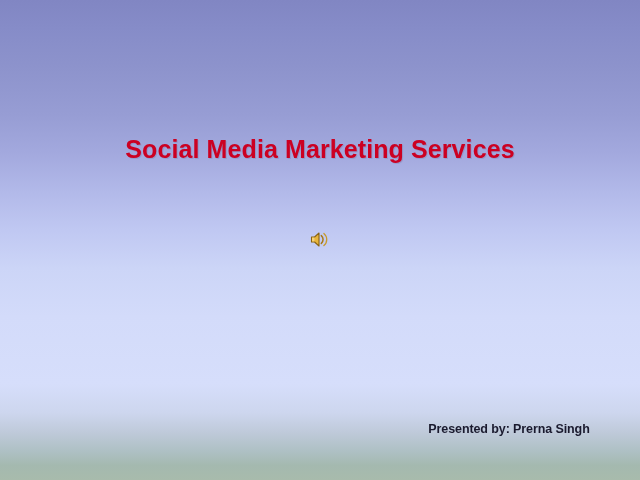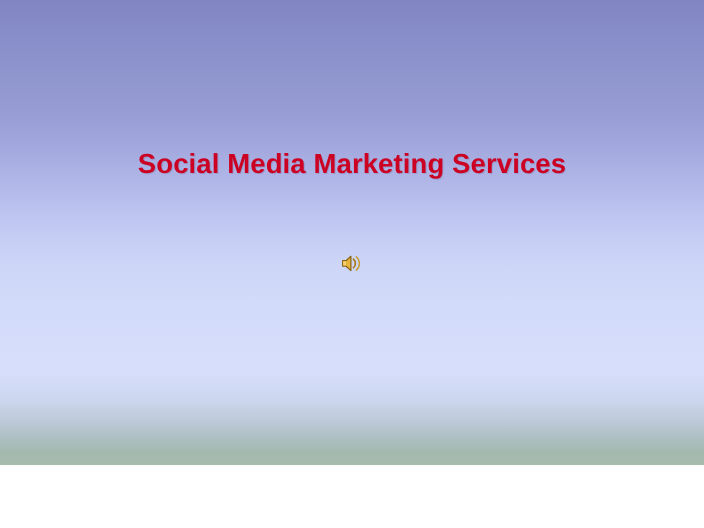--- a/index.html
+++ b/index.html
@@ -4,21 +4,21 @@
 <style>
   html, body {
     margin: 0;
     padding: 0;
     background: #ffffff;
   }
 
   #slide {
     position: relative;
     width: 640px;
-    height: 423px;
+    height: 480px;
     overflow: hidden;
     font-family: "Liberation Sans", sans-serif;
     
     background: linear-gradient(to bottom,
       #8186c3 0%,
       #868cc8 6%,
       #8d93cc 14%,
       #979dd4 24%,
       #a3a9de 32%,
       #b2b9e9 40%,
@@ -128,14 +128,17 @@
 
         <path d="M2.5 7.0 L5.6 7.0 L10.0 3.0 L10.0 16.0 L5.6 12.0 L2.5 12.0 Z" fill="#e8b53c" stroke="#8a6310" stroke-width="1.1" stroke-linejoin="round"></path>
         <path d="M3.0 7.6 L5.4 7.6 L5.4 11.4 L3.0 11.4 Z" fill="#f4d277"></path>
 
         <path d="M12.3 5.6 A5.2 5.2 0 0 1 12.3 13.4" fill="none" stroke="#a97a17" stroke-width="1.5" stroke-linecap="round"></path>
         <path d="M14.9 3.4 A8.0 8.0 0 0 1 14.9 15.6" fill="none" stroke="#c79a2c" stroke-width="1.3" stroke-linecap="round"></path>
       </svg>
     </span>
   </div>
 
+  <div id="presenter-block">
+    <p id="presenter-text">Presented by: Prerna Singh</p>
+  </div>
 
 </div>
 
 </body></html>

